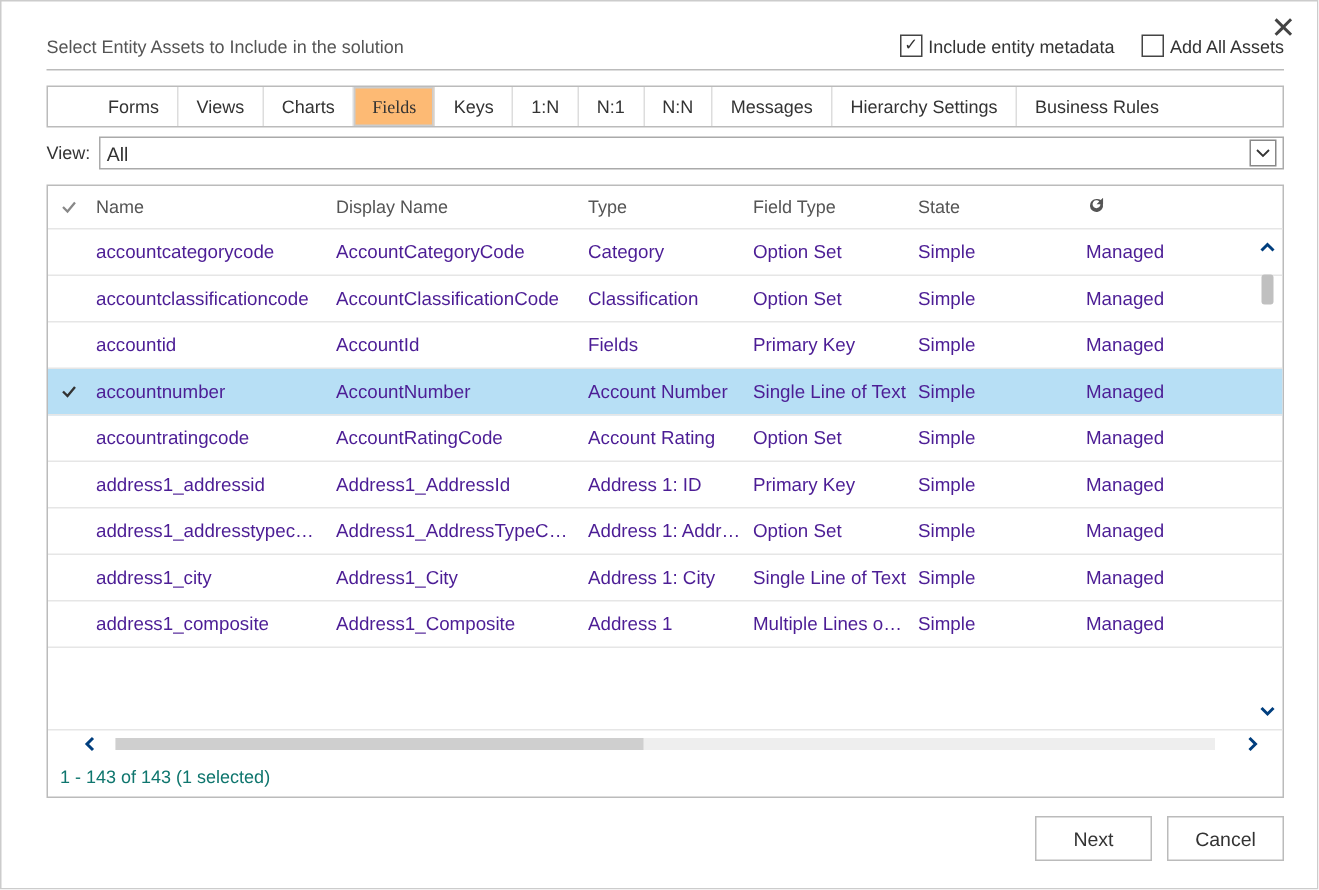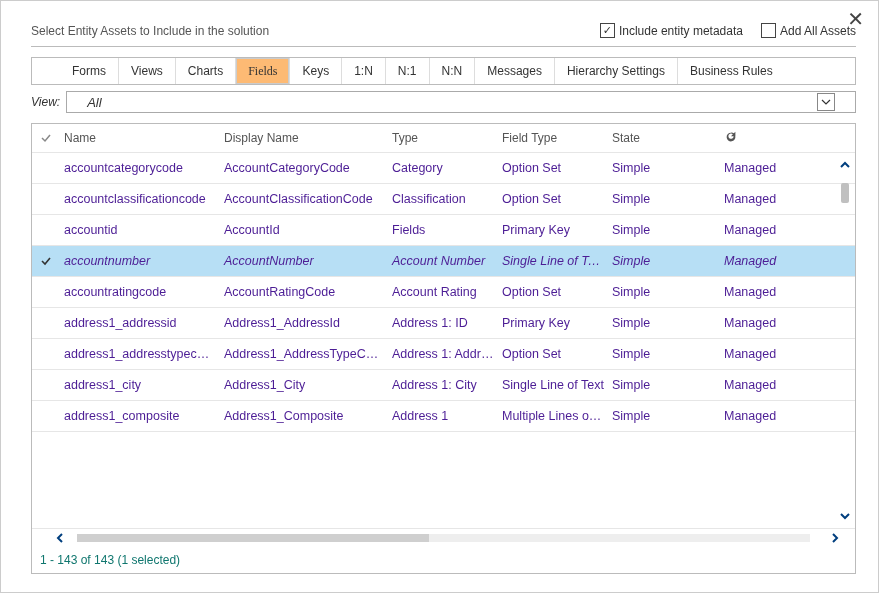--- a/index.html
+++ b/index.html
@@ -89,33 +89,32 @@
   .tab.active {
     background: #fdba74;
     box-shadow: inset 0 0 0 1px #ccc;
     font-family: Liberation Serif, serif;
   }
   .viewrow {
     display: flex;
     align-items: center;
     margin-top: 6px;
     gap: 6px;
-    font-style: italic;
   }
   .viewrow label {
     font-size: 12px;
     color: #333;
   }
   .viewsel {
     flex: 1;
     display: flex;
     align-items: center;
     border: 1px solid #aaa;
     height: 20px;
-    padding: 0 20px;
+    padding: 0 4px;
     background: #fff;
     position: relative;
     cursor: pointer;
   }
   .viewsel .chev {
     width: 16px;
     height: 16px;
     border: 1px solid #888;
     display: flex;
     align-items: center;
@@ -155,21 +154,21 @@
     flex: 1;
     overflow: hidden;
     position: relative;
   }
   .grid-row {
     height: 30px;
     font-size: 12.5px;
     color: #4c1d95;
     cursor: default;
   }
-  .grid-row.selected { background: #b7dff5; font-style: italic; }
+  .grid-row.selected { background: #b7dff5; }
   .checkcol {
     display: flex;
     align-items: center;
     justify-content: center;
     color: #666;
   }
   .refresh-icon {
     width: 14px;
     height: 14px;
     display: inline-block;
@@ -443,14 +442,18 @@
       <span class="arrow-r">
         <svg width="12" height="12" viewBox="0 0 12 12">
             <path d="M4 2 L8 6 L4 10" fill="none" stroke="#003e7e" stroke-width="2"></path>
           </svg>
       </span>
     </div>
 
     <div class="status">1 - 143 of 143 (1 selected)</div>
   </div>
 
+  <div class="footer">
+    <div class="btn">Next</div>
+    <div class="btn">Cancel</div>
+  </div>
 
 </div>
 
 </body></html>

